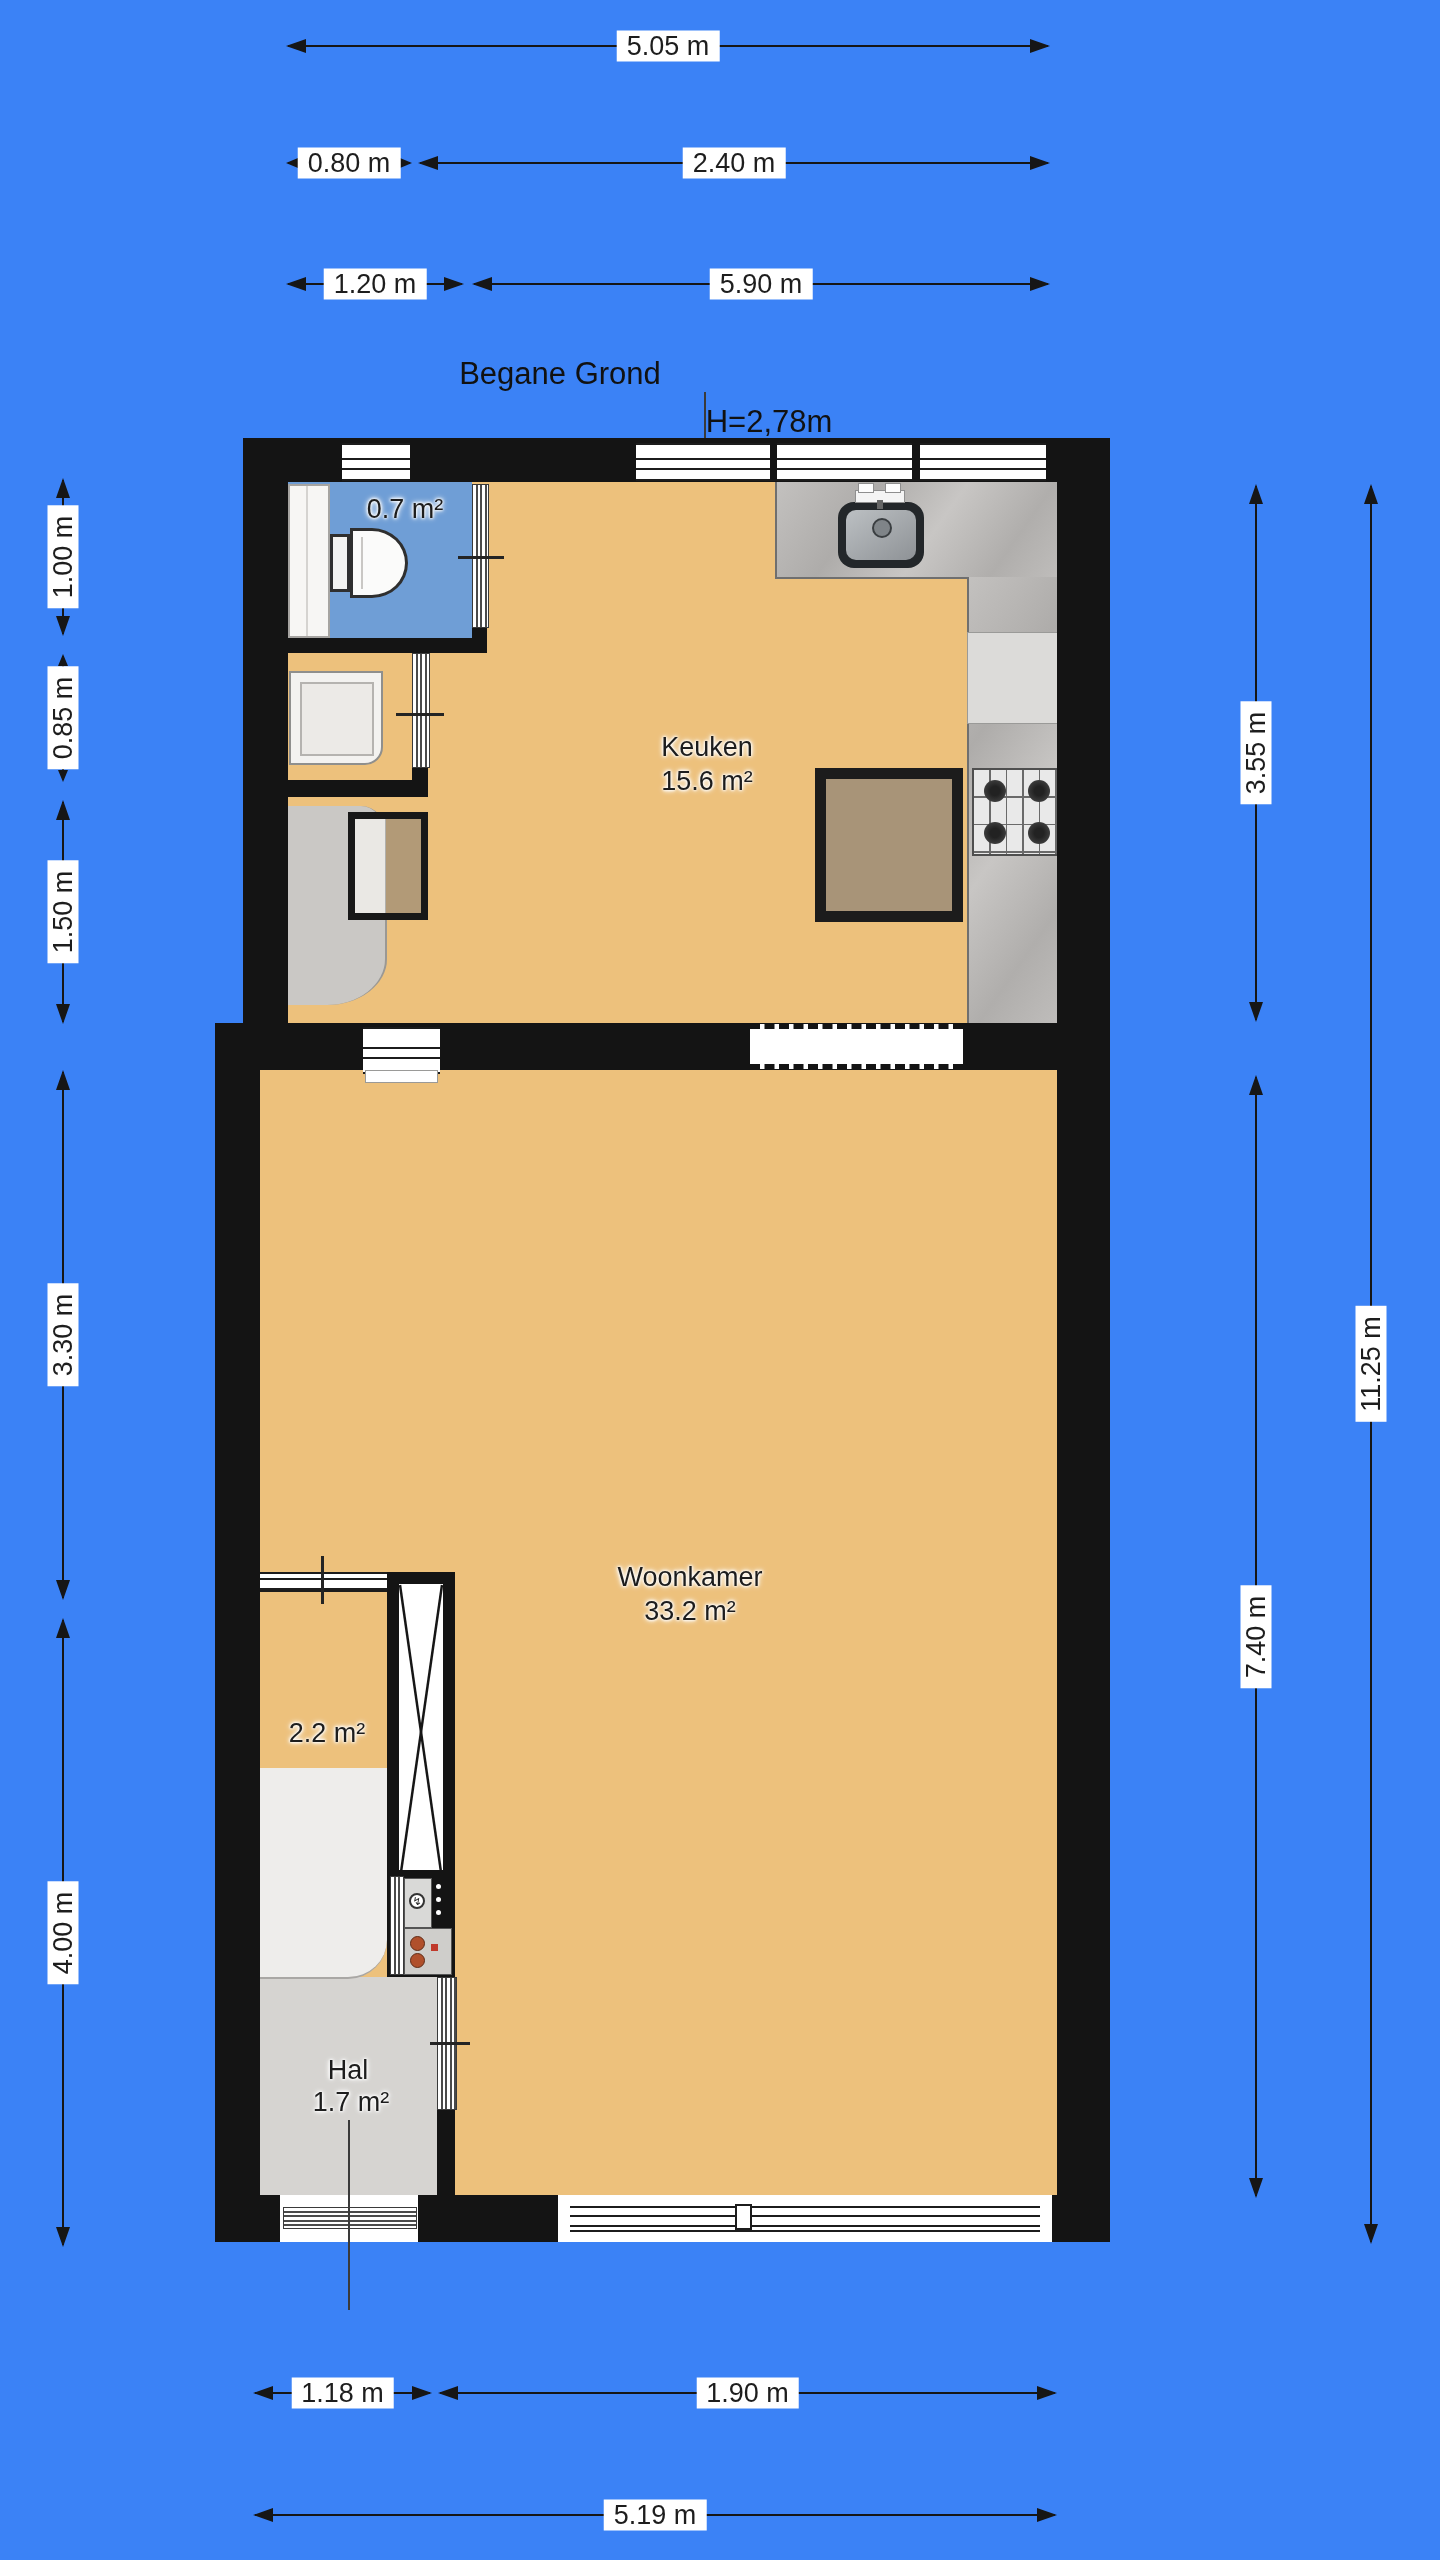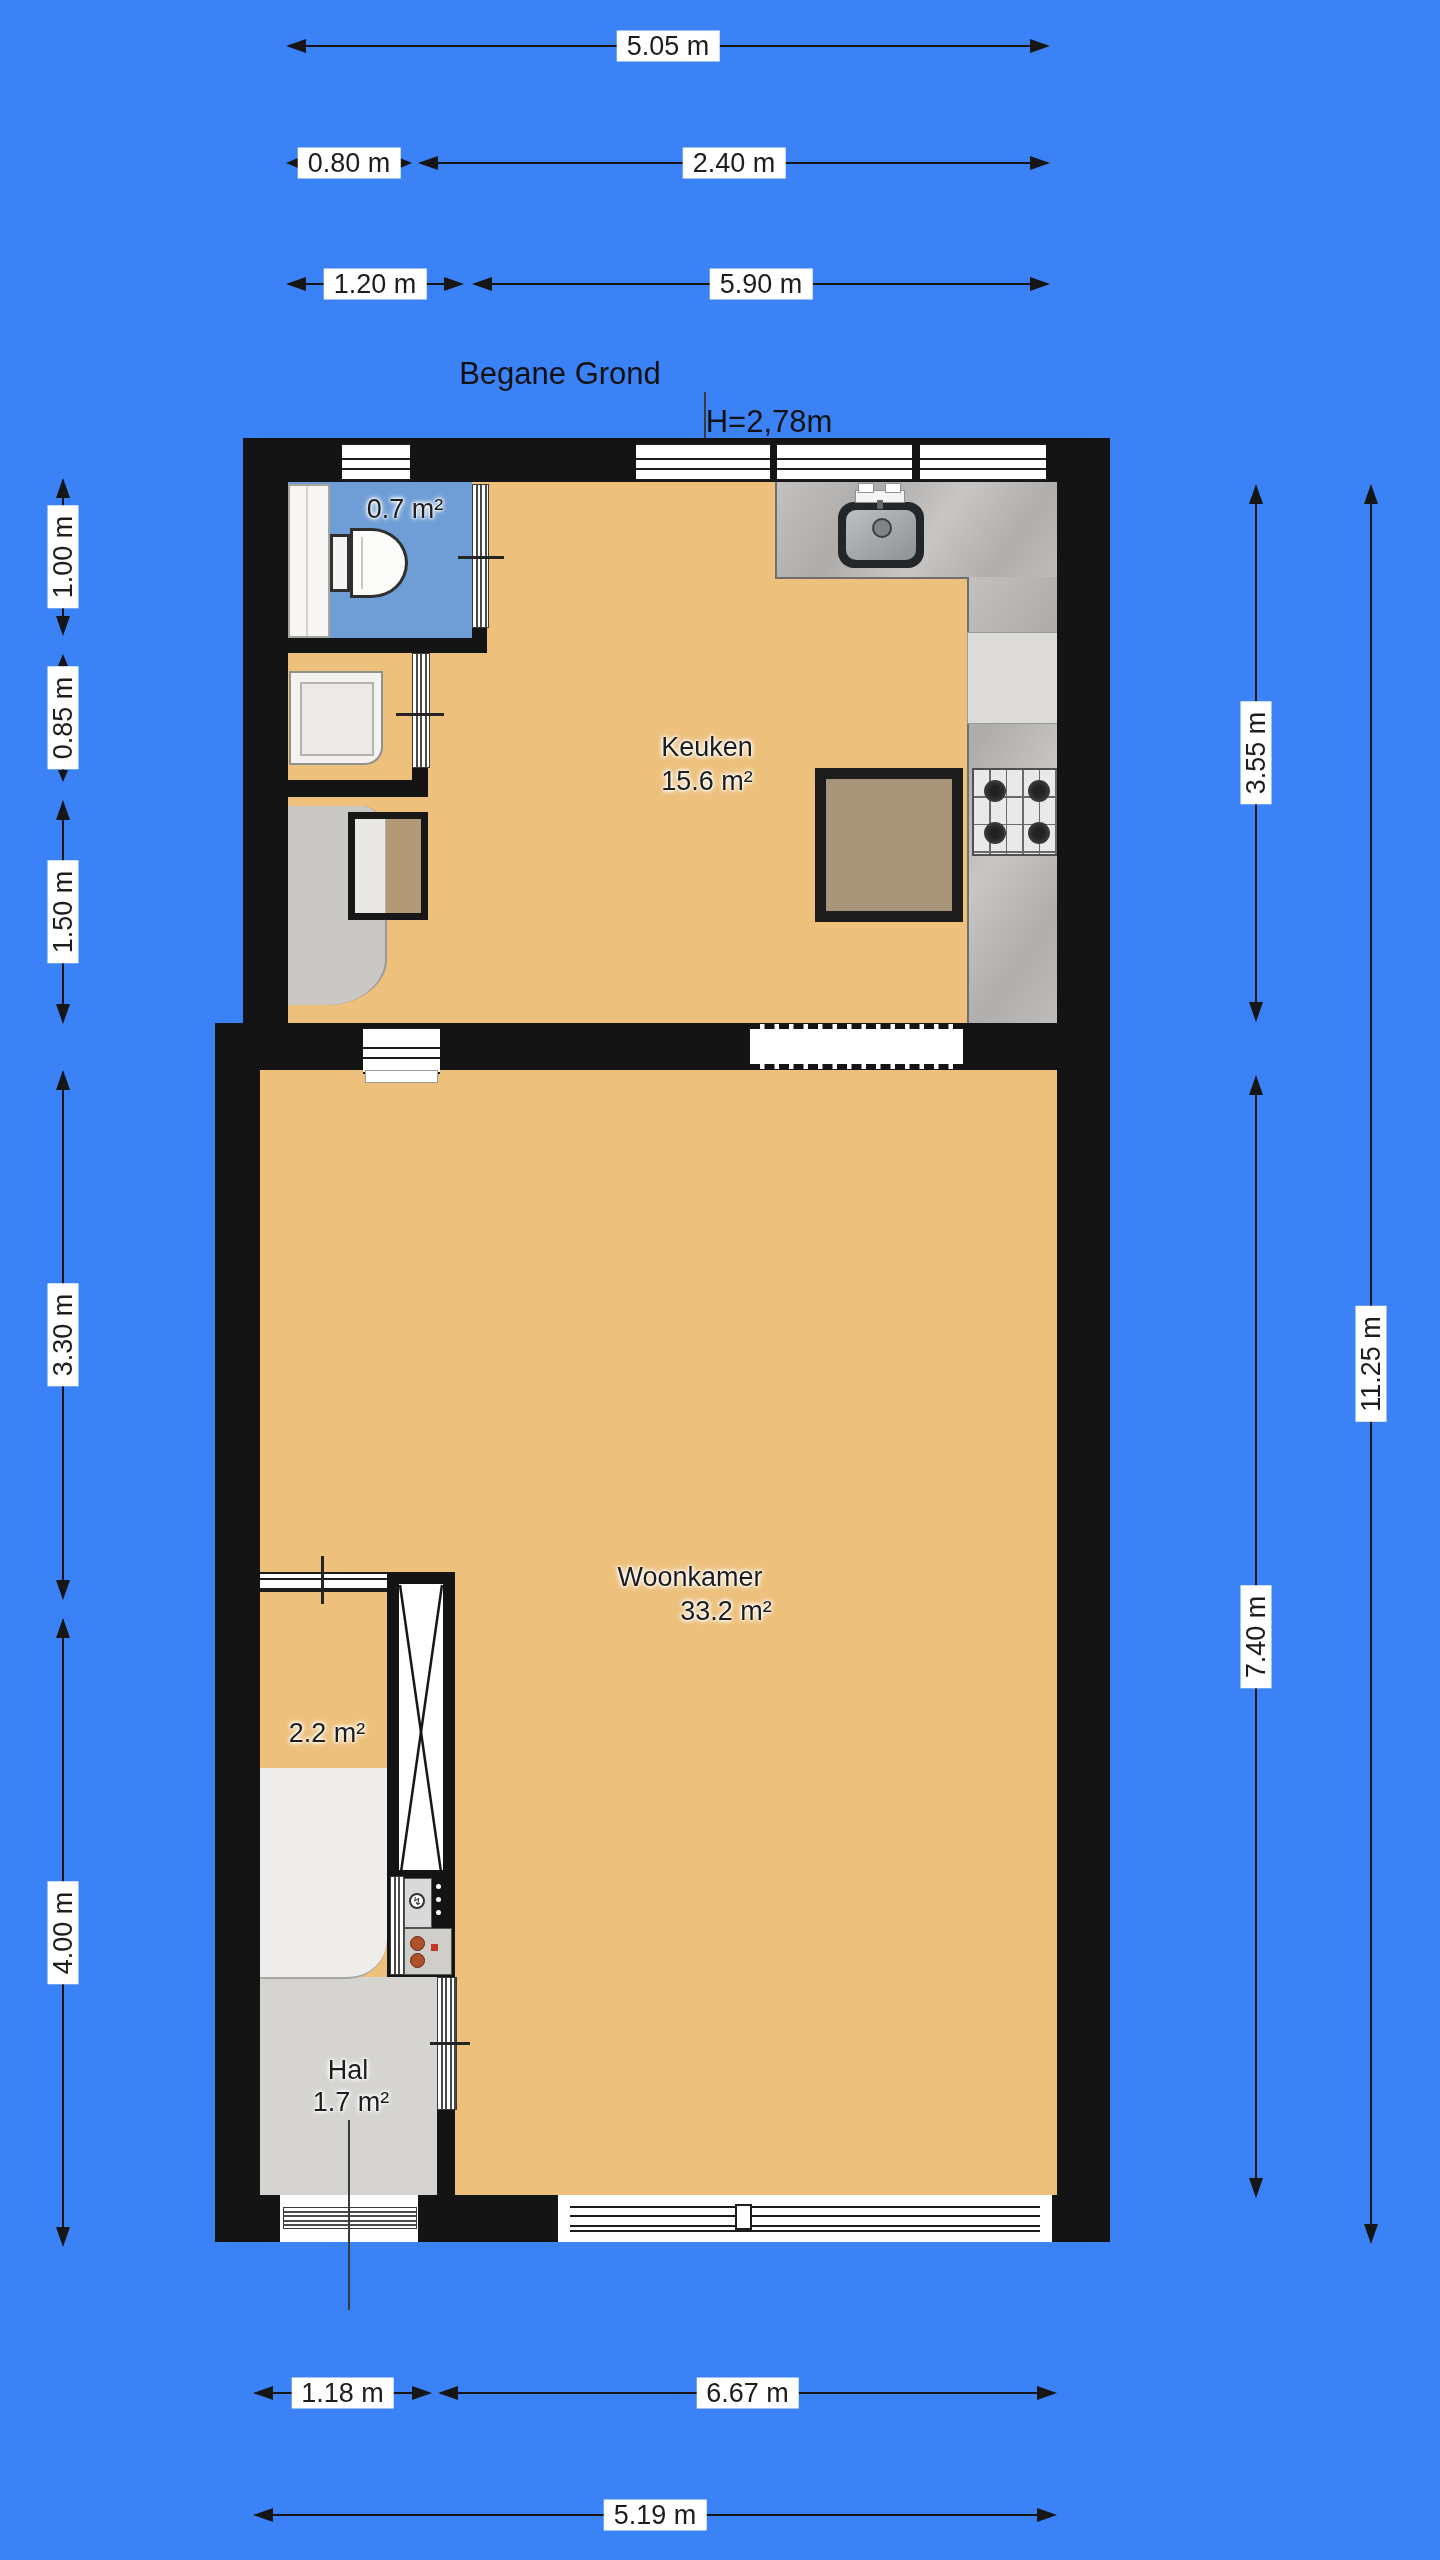--- a/index.html
+++ b/index.html
@@ -199,21 +199,21 @@
   <div class="door-v" style="left:412px;top:653px;width:16px;height:113px;"></div>
   <div class="tick-h" style="left:396px;top:713px;width:48px;"></div>
 
   <div class="door-v" style="left:437px;top:1977px;width:18px;height:131px;"></div>
   <div class="tick-h" style="left:430px;top:2042px;width:40px;"></div>
 
   <div class="lbl" style="left:405px;top:509px;">0.7 m²</div>
   <div class="lbl" style="left:707px;top:747px;">Keuken</div>
   <div class="lbl" style="left:707px;top:781px;">15.6 m²</div>
   <div class="lbl" style="left:690px;top:1577px;">Woonkamer</div>
-  <div class="lbl" style="left:690px;top:1611px;margin-left:36px;">33.2 m²</div>
+  <div class="lbl" style="left:690px;top:1611px;">33.2 m²</div>
   <div class="lbl" style="left:327px;top:1733px;">2.2 m²</div>
   <div class="lbl" style="left:348px;top:2070px;">Hal</div>
   <div class="lbl" style="left:351px;top:2102px;">1.7 m²</div>
 
   <div class="dimv" style="left:62px;top:480px;height:154px;">
     <span class="av-t"></span>
     <span class="av-b"></span>
     <span class="dlabel">1.00 m</span>
   </div>
   <div class="dimv" style="left:62px;top:656px;height:124px;">
@@ -254,21 +254,21 @@
   </div>
 
   <div class="dimh" style="left:255px;top:2392px;width:175px;">
     <span class="ah-l"></span>
     <span class="ah-r"></span>
     <span class="dlabel">1.18 m</span>
   </div>
   <div class="dimh" style="left:440px;top:2392px;width:615px;">
     <span class="ah-l"></span>
     <span class="ah-r"></span>
-    <span class="dlabel">6.67 m</span>
+    <span class="dlabel">1.90 m</span>
   </div>
   <div class="dimh" style="left:255px;top:2514px;width:800px;">
     <span class="ah-l"></span>
     <span class="ah-r"></span>
     <span class="dlabel">5.19 m</span>
   </div>
 
 </div>
 
 </body></html>

